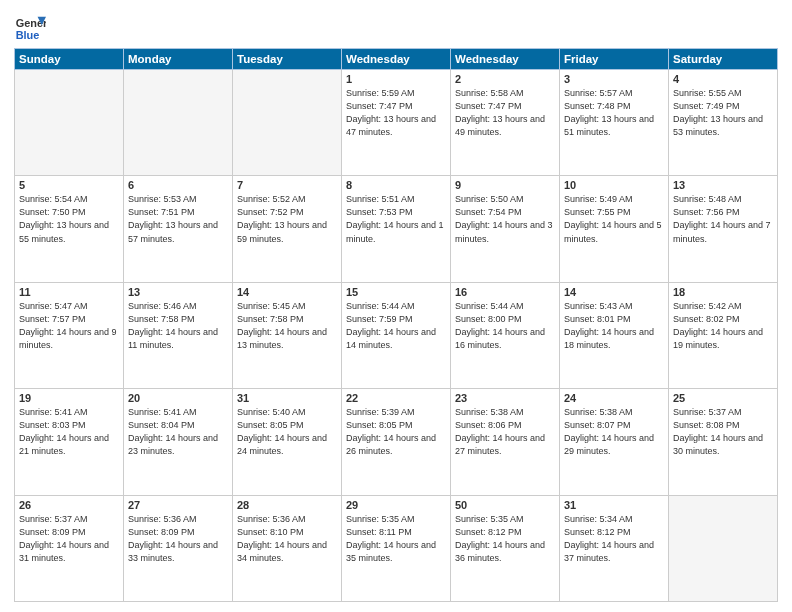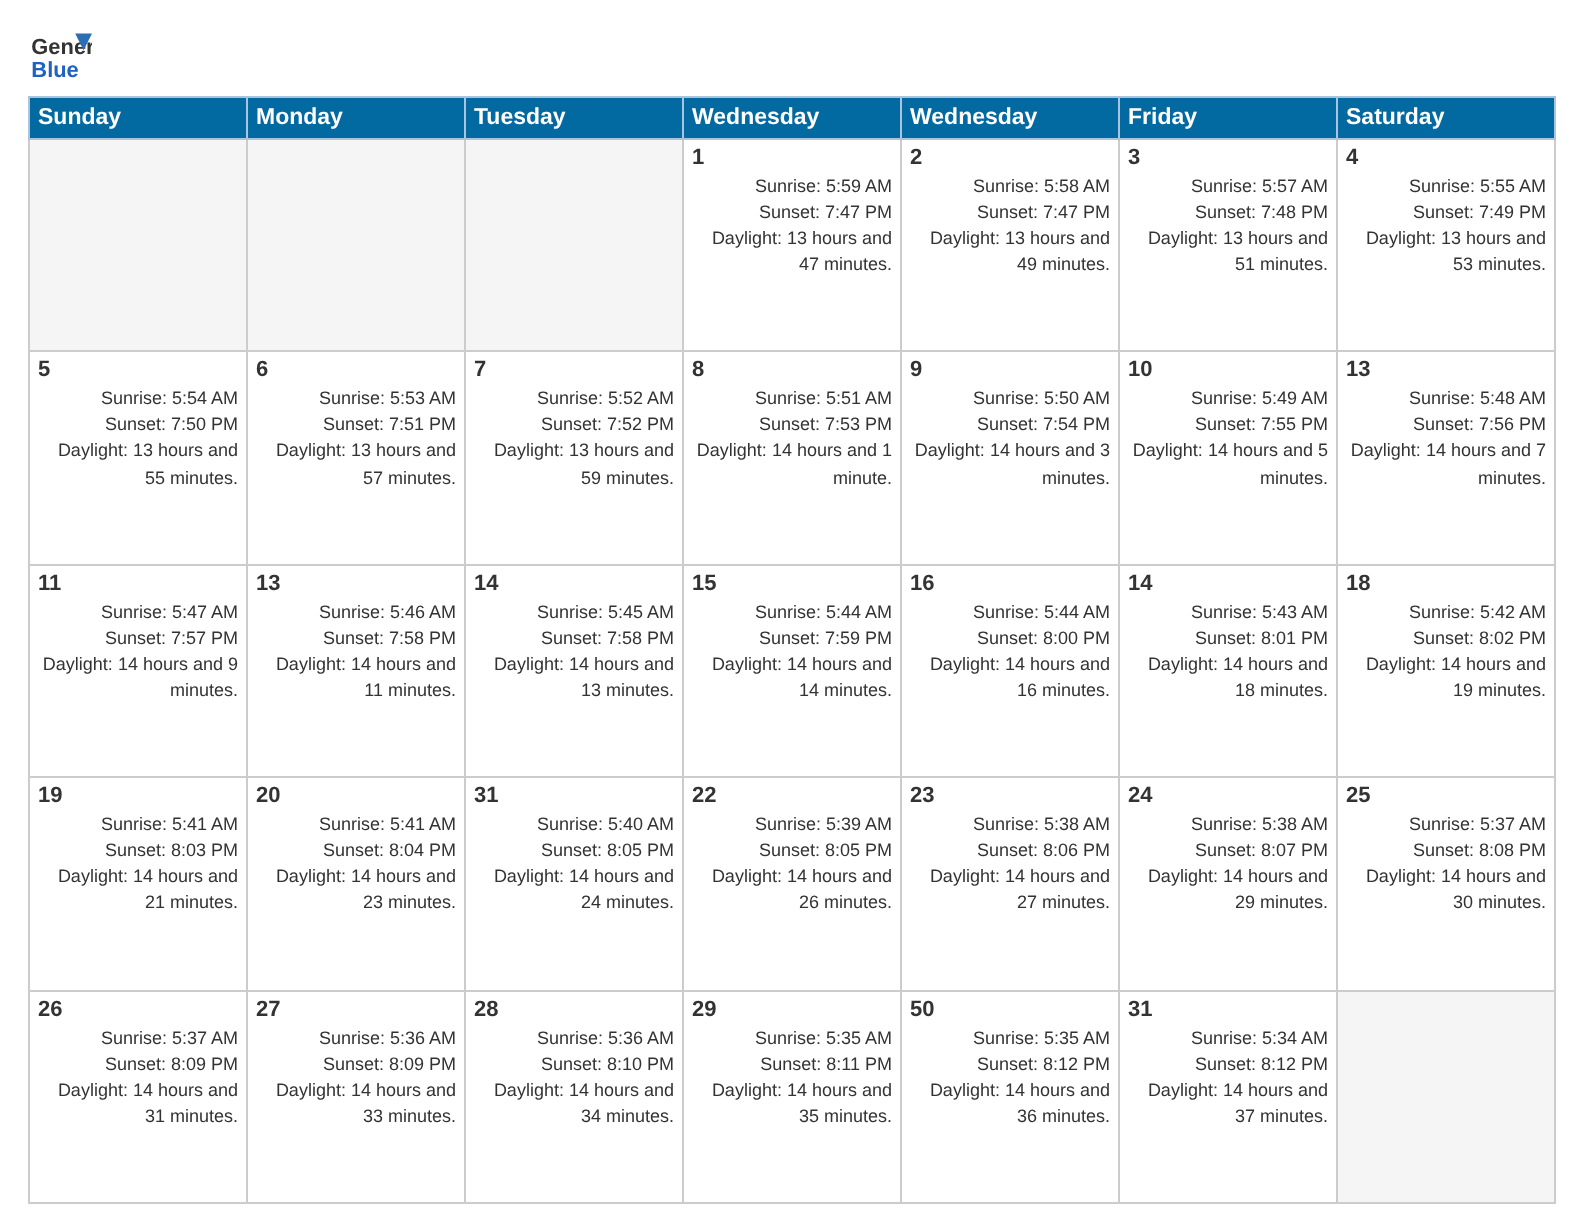--- a/index.html
+++ b/index.html
@@ -82,21 +82,20 @@
     .day-number {
       font-size: 11px;
       font-weight: bold;
       display: block;
       margin-bottom: 2px;
     }
     .day-info {
       font-size: 9px;
       line-height: 1.45;
       color: #333;
-      text-align: right;
     }
   </style>
 </head>
 <body>
 
 <div class="page">
   <div class="header">
     <div class="logo">
       <svg class="logo-icon" viewBox="0 0 38 38" xmlns="http://www.w3.org/2000/svg">
         <text x="2" y="20" font-size="13" font-weight="bold" fill="#333">General</text>

